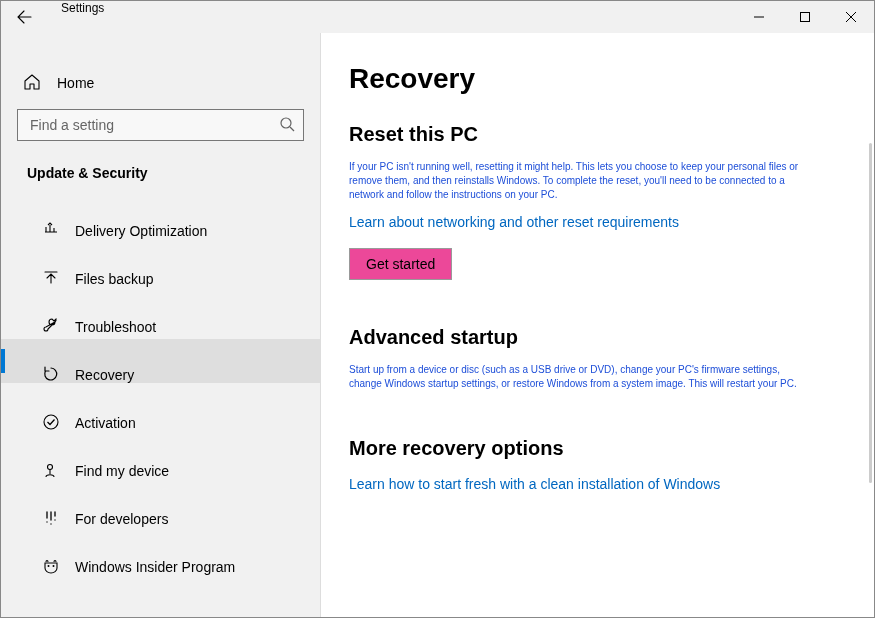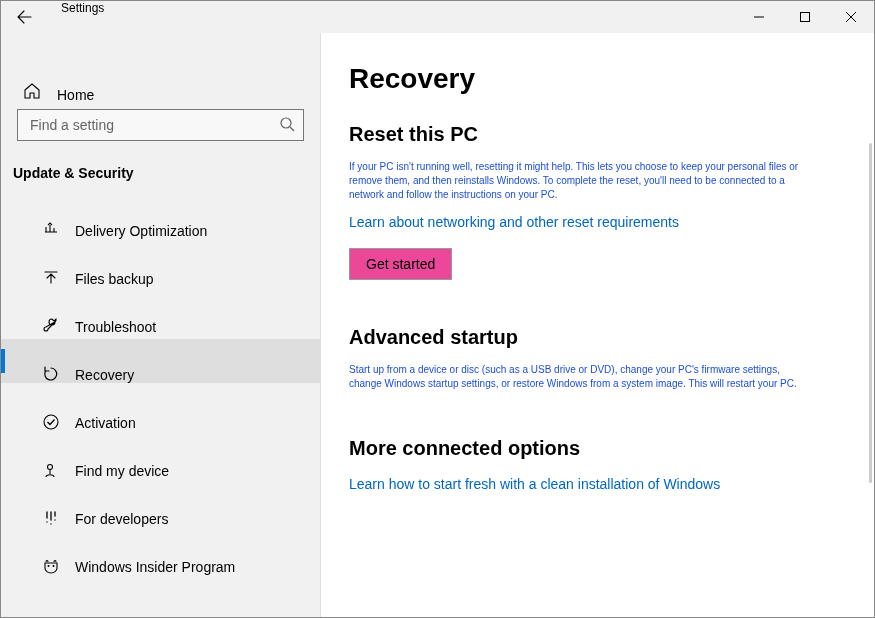--- a/index.html
+++ b/index.html
@@ -58,21 +58,21 @@
 
   .sidebar {
     width: 320px;
     background: #f1f1f1;
     border-right: 1px solid #ddd;
     padding-top: 30px;
     overflow: hidden;
   }
   .home-row {
     display: flex;
-    align-items: flex-end;
+    align-items: center;
     height: 40px;
     padding-left: 22px;
     cursor: pointer;
     margin-bottom: 6px;
   }
   .home-row .icon { width: 20px; margin-right: 14px; }
   .home-label { font-size: 14px; }
 
   .search-box {
     margin: 4px 16px 18px 16px;
@@ -91,21 +91,21 @@
     outline: none;
     font-size: 14px;
     color: #555;
   }
   .search-input::placeholder { color: #666; }
   .search-icon { width: 16px; height: 16px; opacity: .6; }
 
   .category-label {
     font-size: 14px;
     font-weight: 600;
-    padding: 6px 0 14px 12px;
+    padding: 6px 0 14px 26px;
   }
 
   .nav-item {
     display: flex;
     align-items: flex-end;
     height: 44px;
     padding-left: 40px;
     cursor: pointer;
     position: relative;
     margin-bottom: 4px;
@@ -320,19 +320,19 @@
     <h2 class="section-title">Reset this PC</h2>
     <p class="body-text">If your PC isn't running well, resetting it might help. This lets you choose to keep your personal files or remove them, and then reinstalls Windows. To complete the reset, you'll need to be connected to a network and follow the instructions on your PC.</p>
     <a class="link-text">Learn about networking and other reset requirements</a>
     <div>
       <button class="btn">Get started</button>
     </div>
 
     <h2 class="section-title spaced">Advanced startup</h2>
     <p class="body-text">Start up from a device or disc (such as a USB drive or DVD), change your PC's firmware settings, change Windows startup settings, or restore Windows from a system image. This will restart your PC.</p>
 
-    <h2 class="section-title spaced">More connected options</h2>
+    <h2 class="section-title spaced">More recovery options</h2>
     <a class="link-text">Learn how to start fresh with a clean installation of Windows</a>
 
     <div class="fake-scroll"></div>
   </div>
 
 </div>
 
 </body></html>

